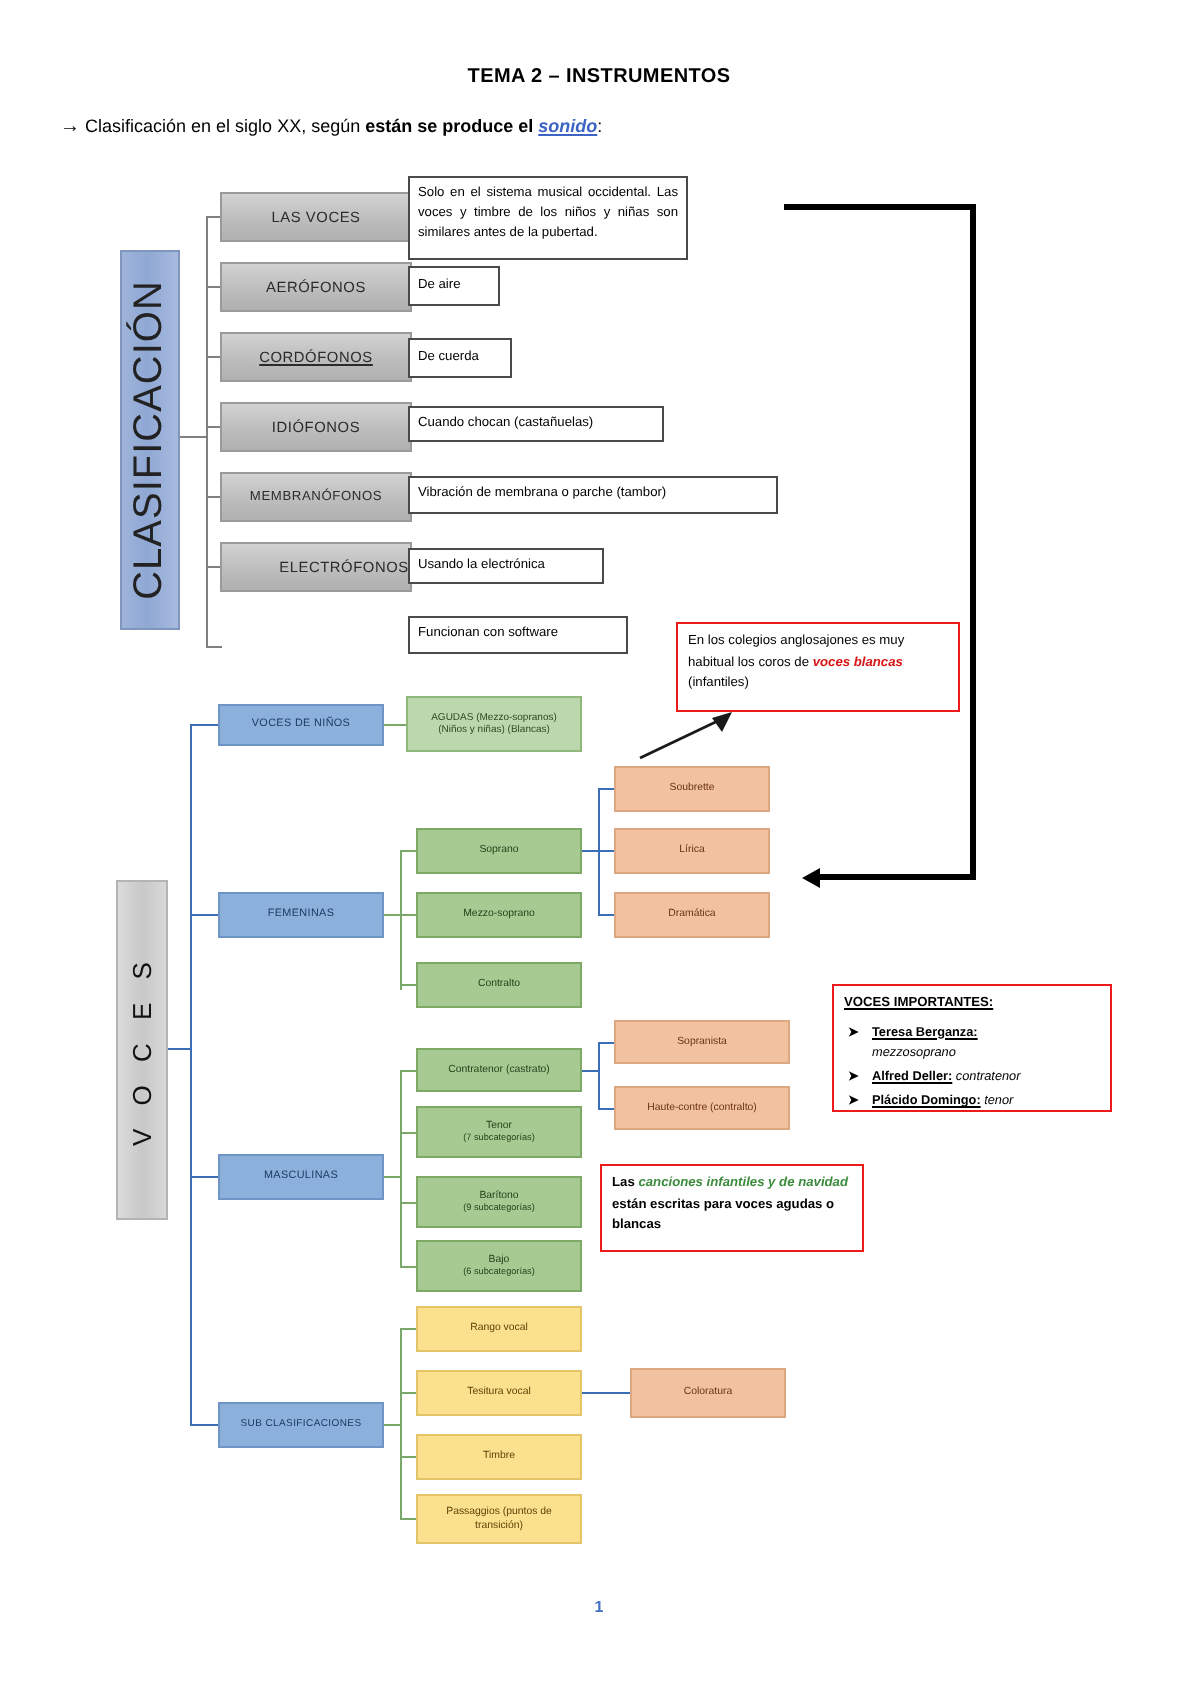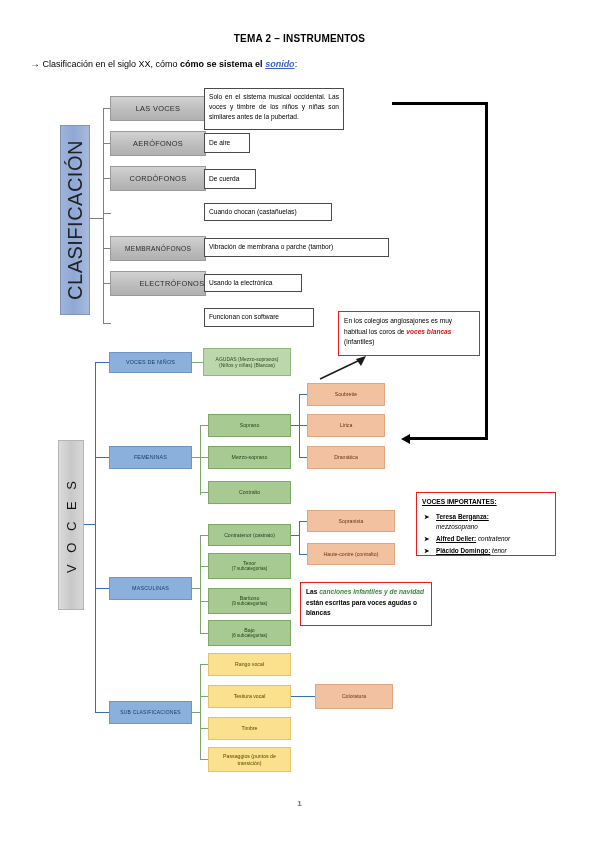--- a/index.html
+++ b/index.html
@@ -134,21 +134,21 @@
 </style>
 </head>
 <body>
 
 <div class="page">
 
   <div class="abs" id="doc-title">TEMA 2 – INSTRUMENTOS</div>
 
   <div class="abs" id="intro-line">
     <span class="arrow">→</span>
-    <span>Clasificación en el siglo XX, cómo </span><span class="b">cómo se sistema el </span><span class="lnk">sonido</span><span>:</span>
+    <span>Clasificación en el siglo XX, según </span><span class="b">están se produce el </span><span class="lnk">sonido</span><span>:</span>
   </div>
 
   <div class="abs" id="clasificacion-banner">
     <span>CLASIFICACIÓN</span>
   </div>
 
   <div class="ln abs" style="left:103px;top:108px;width:1px;height:215px;"></div>
   <div class="ln abs" style="left:90px;top:218px;width:14px;height:1px;"></div>
 
   <div class="ln abs" style="left:103px;top:108px;width:8px;height:1px;"></div>
@@ -157,26 +157,29 @@
   </div>
   <div class="abs desc just" style="left:204px;top:88px;width:140px;height:42px;">Solo en el sistema musical occidental. Las voces y timbre de los niños y niñas son similares antes de la pubertad.</div>
 
   <div class="ln abs" style="left:103px;top:143px;width:8px;height:1px;"></div>
   <div class="abs chip-gray" style="top:131px;">
     <span>AERÓFONOS</span>
   </div>
   <div class="abs desc" style="left:204px;top:133px;width:46px;height:20px;display:flex;align-items:center;">De aire</div>
 
   <div class="ln abs" style="left:103px;top:178px;width:8px;height:1px;"></div>
-  <div class="abs chip-gray" style="top:166px;">
+  <div class="abs chip-gray" style="top:166px;text-decoration:underline;">
     <span>CORDÓFONOS</span>
   </div>
   <div class="abs desc" style="left:204px;top:169px;width:52px;height:20px;display:flex;align-items:center;">De cuerda</div>
 
   <div class="ln abs" style="left:103px;top:213px;width:8px;height:1px;"></div>
+  <div class="abs chip-gray" style="top:201px;">
+    <span>IDIÓFONOS</span>
+  </div>
   <div class="abs desc" style="left:204px;top:203px;width:128px;height:18px;display:flex;align-items:center;">Cuando chocan (castañuelas)</div>
 
   <div class="ln abs" style="left:103px;top:248px;width:8px;height:1px;"></div>
   <div class="abs chip-gray small" style="top:236px;">
     <span>MEMBRANÓFONOS</span>
   </div>
   <div class="abs desc" style="left:204px;top:238px;width:185px;height:19px;display:flex;align-items:center;">Vibración de membrana o parche (tambor)</div>
 
   <div class="ln abs" style="left:103px;top:283px;width:8px;height:1px;"></div>
   <div class="abs chip-gray" style="top:271px;padding-left:28px;">

